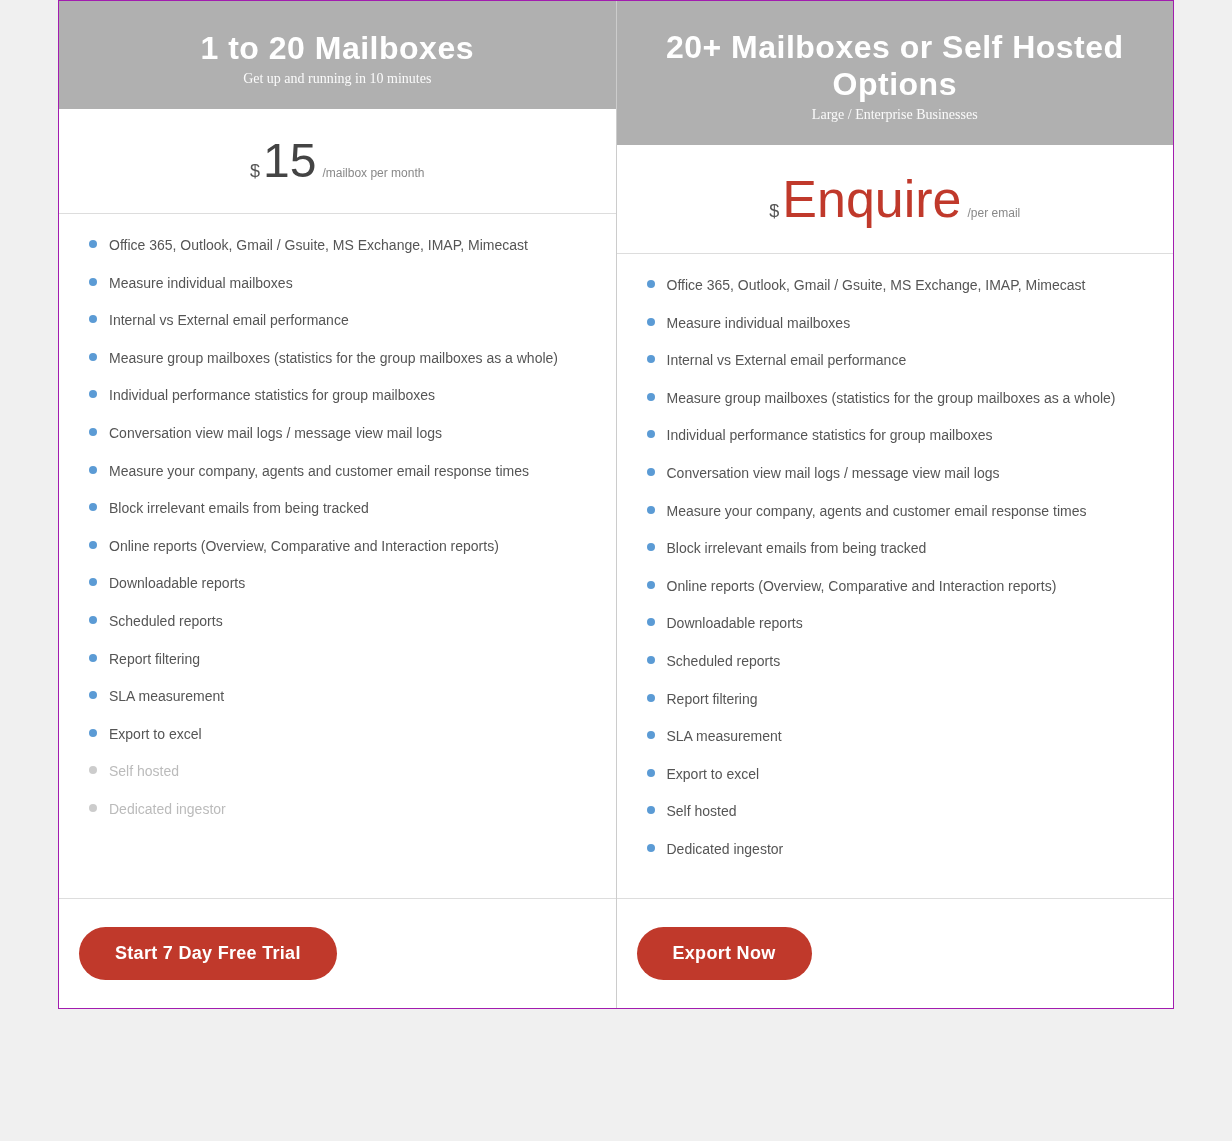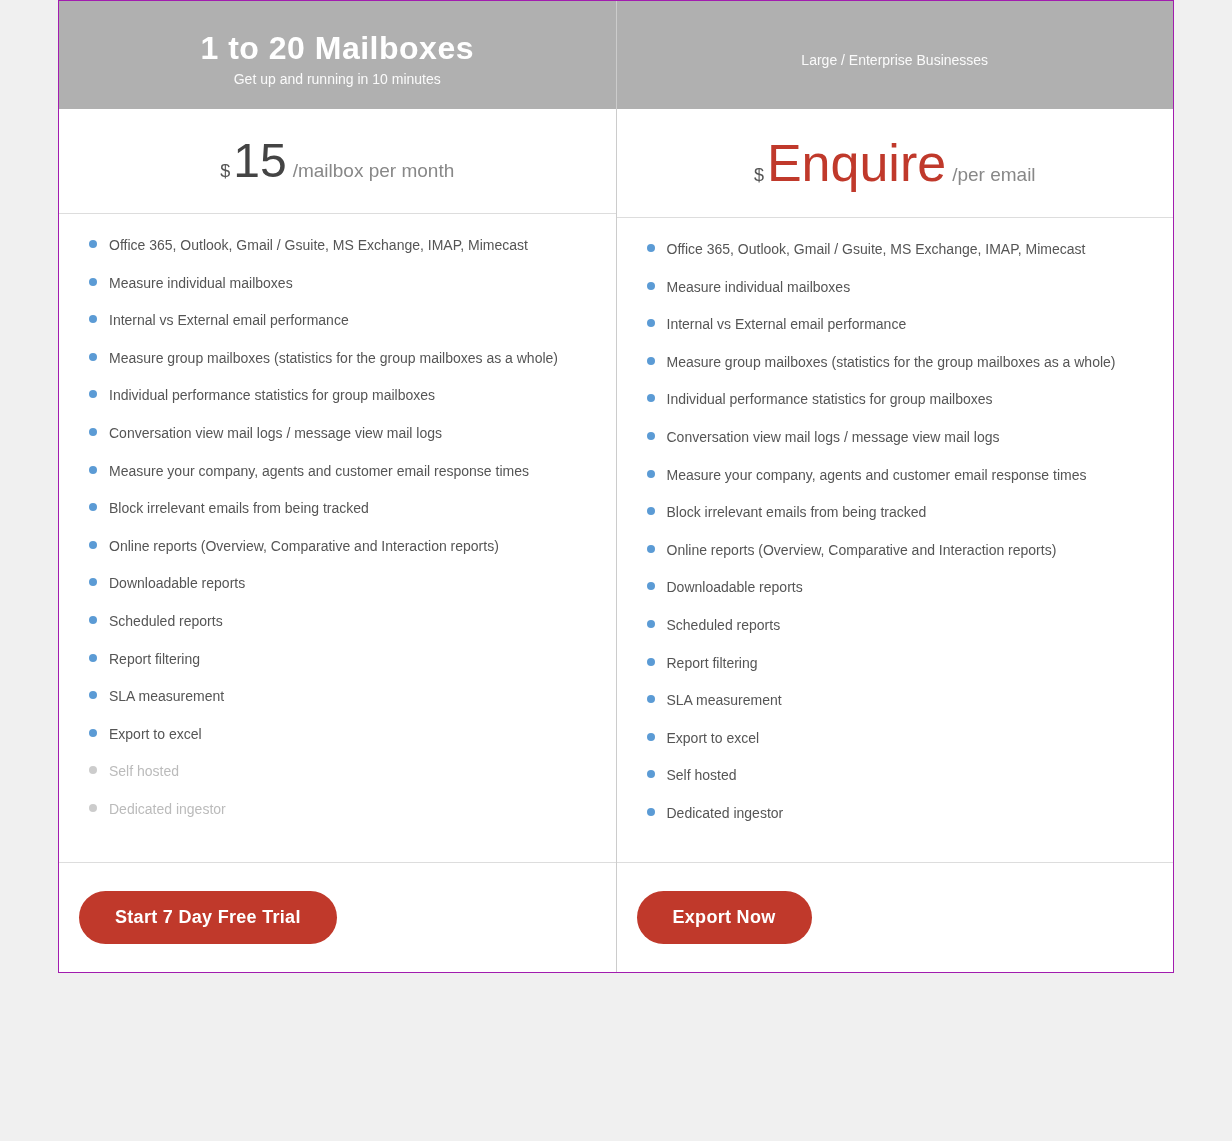--- a/index.html
+++ b/index.html
@@ -40,20 +40,21 @@
     .plan-header h2 {
       font-size: 32px;
       font-weight: 700;
       letter-spacing: 0.5px;
     }
     .plan-header .subtitle {
       font-size: 14px;
       font-weight: 300;
       margin-top: 4px;
       opacity: 0.95;
+      font-family: Liberation Serif, serif;
     }
     .plan-price {
       text-align: center;
       padding: 28px 20px;
       border-bottom: 1px solid #ddd;
       display: flex;
       align-items: baseline;
       justify-content: center;
       gap: 2px;
     }
@@ -70,21 +71,21 @@
       line-height: 1;
     }
     .plan-price .amount-enquire {
       font-size: 52px;
       font-weight: 400;
       color: #c0392b;
       line-height: 1;
       text-align: center;
     }
     .plan-price .per {
-      font-size: 19px;
+      font-size: 12px;
       color: #888;
       margin-left: 4px;
     }
     .plan-features {
       padding: 22px 30px 20px 30px;
       border-bottom: 1px solid #ddd;
       flex: 1;
     }
     .feature-item {
       display: flex;
@@ -207,20 +208,21 @@
           <div class="bullet disabled"></div>
           <span>Dedicated ingestor</span>
         </div>
       </div>
       <div class="plan-cta">
         <button class="cta-button">Start 7 Day Free Trial</button>
       </div>
     </div>
     <div class="plan">
       <div class="plan-header">
+        <h2>20+ Mailboxes or Self Hosted Options</h2>
         <div class="subtitle">Large / Enterprise Businesses</div>
       </div>
       <div class="plan-price">
         <span class="currency">$</span>
         <span class="amount-enquire">Enquire</span>
         <span class="per">/per email</span>
       </div>
       <div class="plan-features">
         <div class="feature-item">
           <div class="bullet"></div>

